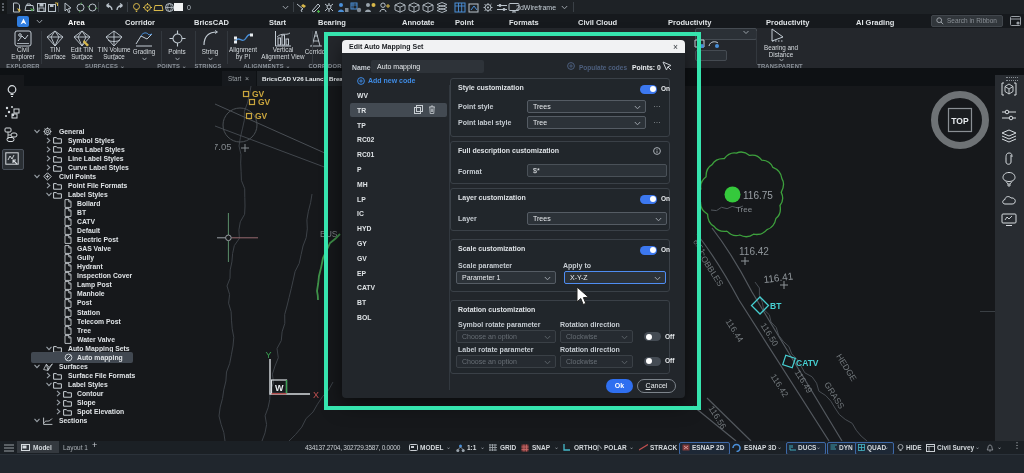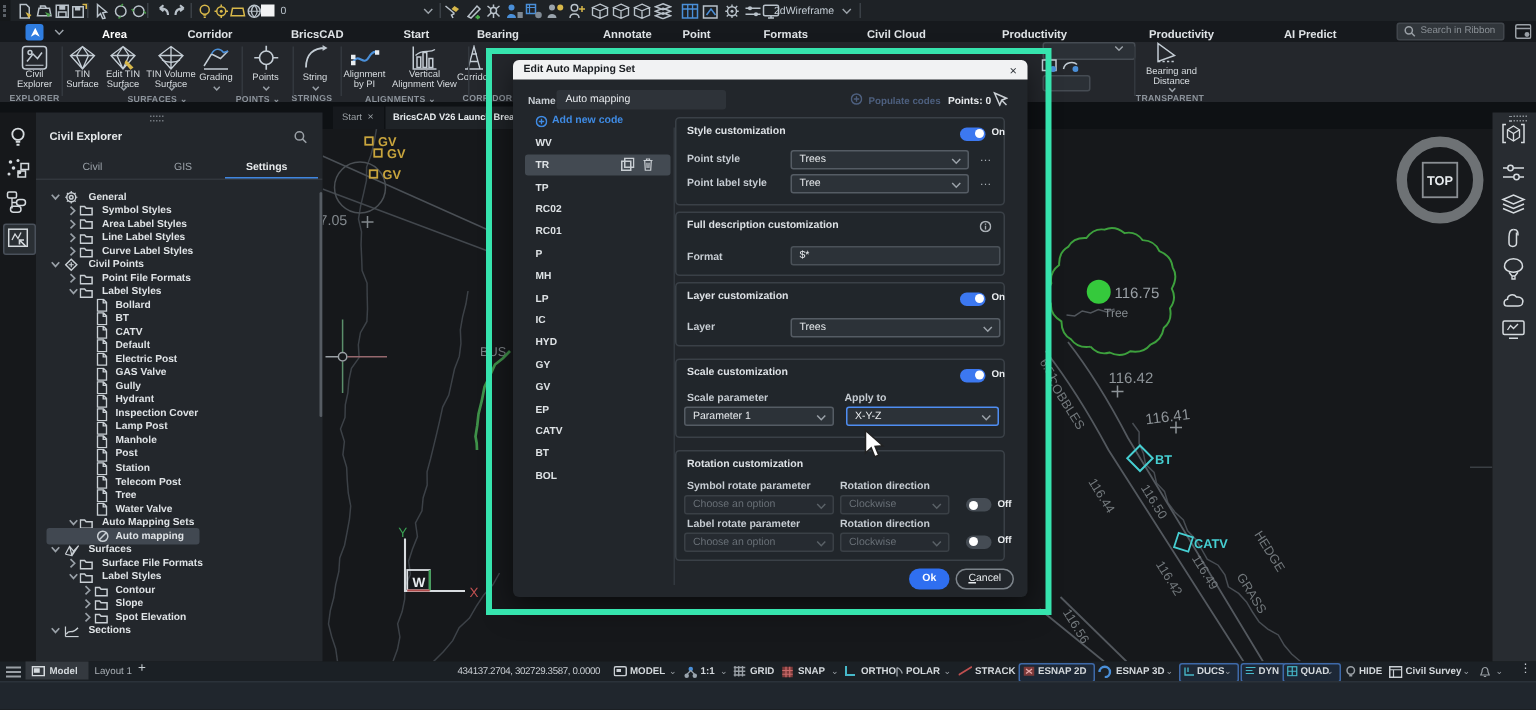--- a/index.html
+++ b/index.html
@@ -164,21 +164,21 @@
       <div class="mtab" style="left:125px">Corridor</div>
       <div class="mtab" style="left:194px">BricsCAD</div>
       <div class="mtab" style="left:269px">Start</div>
       <div class="mtab" style="left:318px">Bearing</div>
       <div class="mtab" style="left:402px">Annotate</div>
       <div class="mtab" style="left:455px">Point</div>
       <div class="mtab" style="left:509px">Formats</div>
       <div class="mtab" style="left:578px">Civil Cloud</div>
       <div class="mtab" style="left:668px">Productivity</div>
       <div class="mtab" style="left:766px">Productivity</div>
-      <div class="mtab" style="left:856px">AI Predict</div>
+      <div class="mtab" style="left:856px">AI Grading</div>
 <div style="position:absolute;left:931px;top:1px;width:70px;height:10px;background:#31363b;border:1px solid #41464c;border-radius:2px"></div>
 <svg style="position:absolute;left:936px;top:3px" width="8" height="8">
         <circle cx="3.2" cy="3.2" r="2.4" stroke="#9aa0a6" fill="none"></circle>
         <path d="M5,5 L7.2,7.2" stroke="#9aa0a6"></path>
       </svg>
 <div style="position:absolute;left:947px;top:3px;font-size:6.5px;color:#8a9096">Search in Ribbon</div>
 <svg style="position:absolute;left:1010px;top:2px" width="11" height="10">
         <rect x="0.5" y="0.5" width="10" height="9" rx="1" stroke="#9aa0a6" fill="none"></rect>
         <path d="M0.5,3 L10.5,3" stroke="#9aa0a6"></path>
         <circle cx="8" cy="7" r="1.6" fill="#9aa0a6"></circle>
@@ -393,34 +393,20 @@
         <path d="M4,5 L4,12 M7,8 L4,8" stroke="#d6dbdf" fill="none" stroke-width="0.9"></path>
       </svg>
       <div style="position:absolute;left:2px;top:74px;width:20px;height:19px;background:#2a2f34;border:1px solid #49505a;border-radius:2px"></div>
       <svg style="position:absolute;left:5px;top:77px" width="14" height="13" viewBox="0 0 14 13">
         <rect x="0.8" y="0.8" width="12.4" height="11.4" stroke="#d6dbdf" fill="none"></rect>
         <path d="M3,8 L5,4 L7,7 L9,3" stroke="#d6dbdf" fill="none" stroke-width="0.9"></path>
         <path d="M8,8 L12,12 M8,11 L8,8 L11,8" stroke="#d6dbdf" fill="none" stroke-width="1.1"></path>
       </svg>
 </div>
 
-<div style="position:absolute;left:24px;top:75px;width:191px;height:366px;background:#23272c;overflow:hidden">
-<div style="position:absolute;left:76px;top:2px;width:9px;height:2px;border-top:1px dotted #70767c;border-bottom:1px dotted #70767c"></div>
-<div style="position:absolute;left:9px;top:11px;font-size:7.5px;font-weight:bold;color:#e6e9eb">Civil Explorer</div>
-<svg style="position:absolute;left:172px;top:12px" width="9" height="9">
-        <circle cx="3.6" cy="3.6" r="2.8" stroke="#9aa0a6" fill="none"></circle>
-        <path d="M5.6,5.6 L8.2,8.2" stroke="#9aa0a6"></path>
-      </svg>
-<div style="position:absolute;left:31px;top:33px;font-size:7px;color:#9aa1a8">Civil</div>
-<div style="position:absolute;left:92px;top:33px;font-size:7px;color:#9aa1a8">GIS</div>
-<div style="position:absolute;left:140px;top:33px;font-size:7px;font-weight:bold;color:#e6e9eb">Settings</div>
-<div style="position:absolute;left:126px;top:42.5px;width:62px;height:2px;background:#3f86e0"></div>
-<div style="position:absolute;left:0px;top:44px;width:191px;height:1px;background:#32373d"></div>
-<div style="position:absolute;left:188.5px;top:53px;width:2.5px;height:150px;background:#565c63;border-radius:1px"></div>
-</div>
 
 <div style="position:absolute;left:0px;top:0px">
 <svg style="position:absolute;left:34px;top:128.7px" width="6" height="5">
         <path d="M0.5,0.8 L3,3.6 L5.5,0.8" stroke="#99a0a7" fill="none" stroke-width="1.1"></path>
       </svg>
       <svg style="position:absolute;left:43px;top:126.8px" width="9" height="9">
         <circle cx="4.5" cy="4.5" r="3" stroke="#c9cfd4" fill="none"></circle>
         <circle cx="4.5" cy="4.5" r="1.2" stroke="#c9cfd4" fill="none"></circle>
         <path d="M4.5,0.4 L4.5,1.8 M4.5,7.2 L4.5,8.6 M0.4,4.5 L1.8,4.5 M7.2,4.5 L8.6,4.5 M1.6,1.6 L2.6,2.6 M6.4,6.4 L7.4,7.4 M7.4,1.6 L6.4,2.6 M2.6,6.4 L1.6,7.4" stroke="#c9cfd4" stroke-width="0.8"></path>
       </svg>

